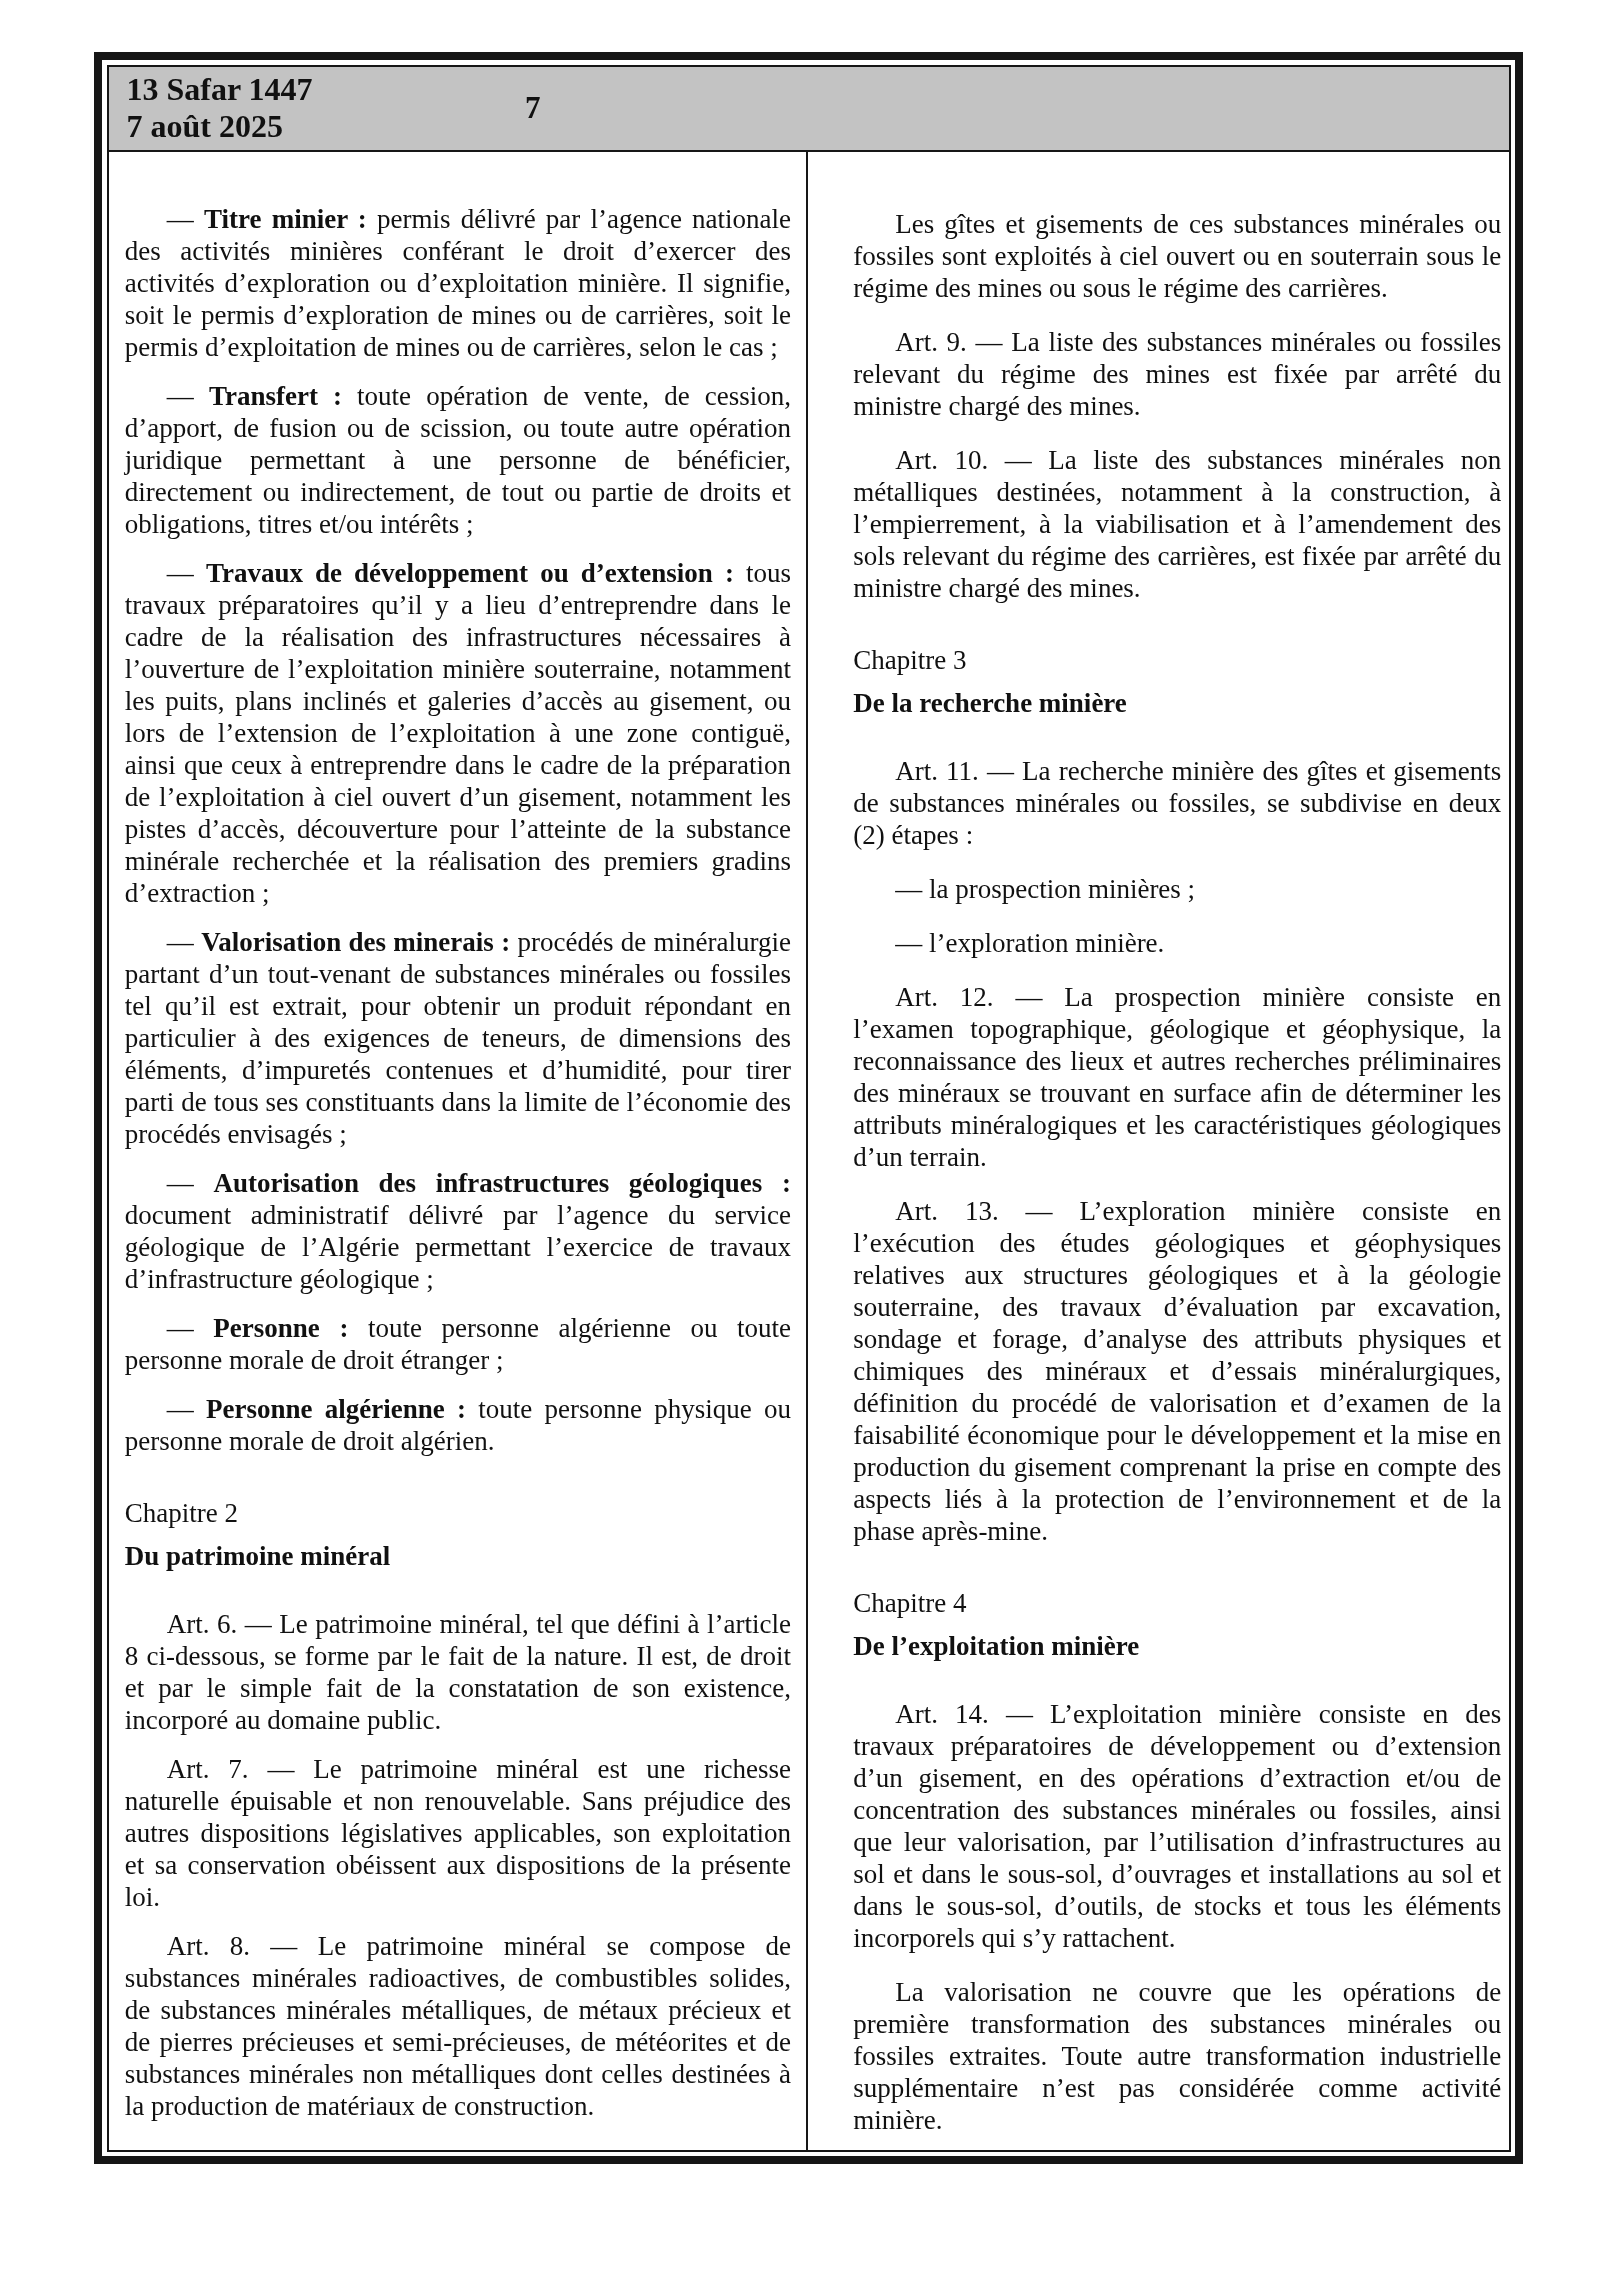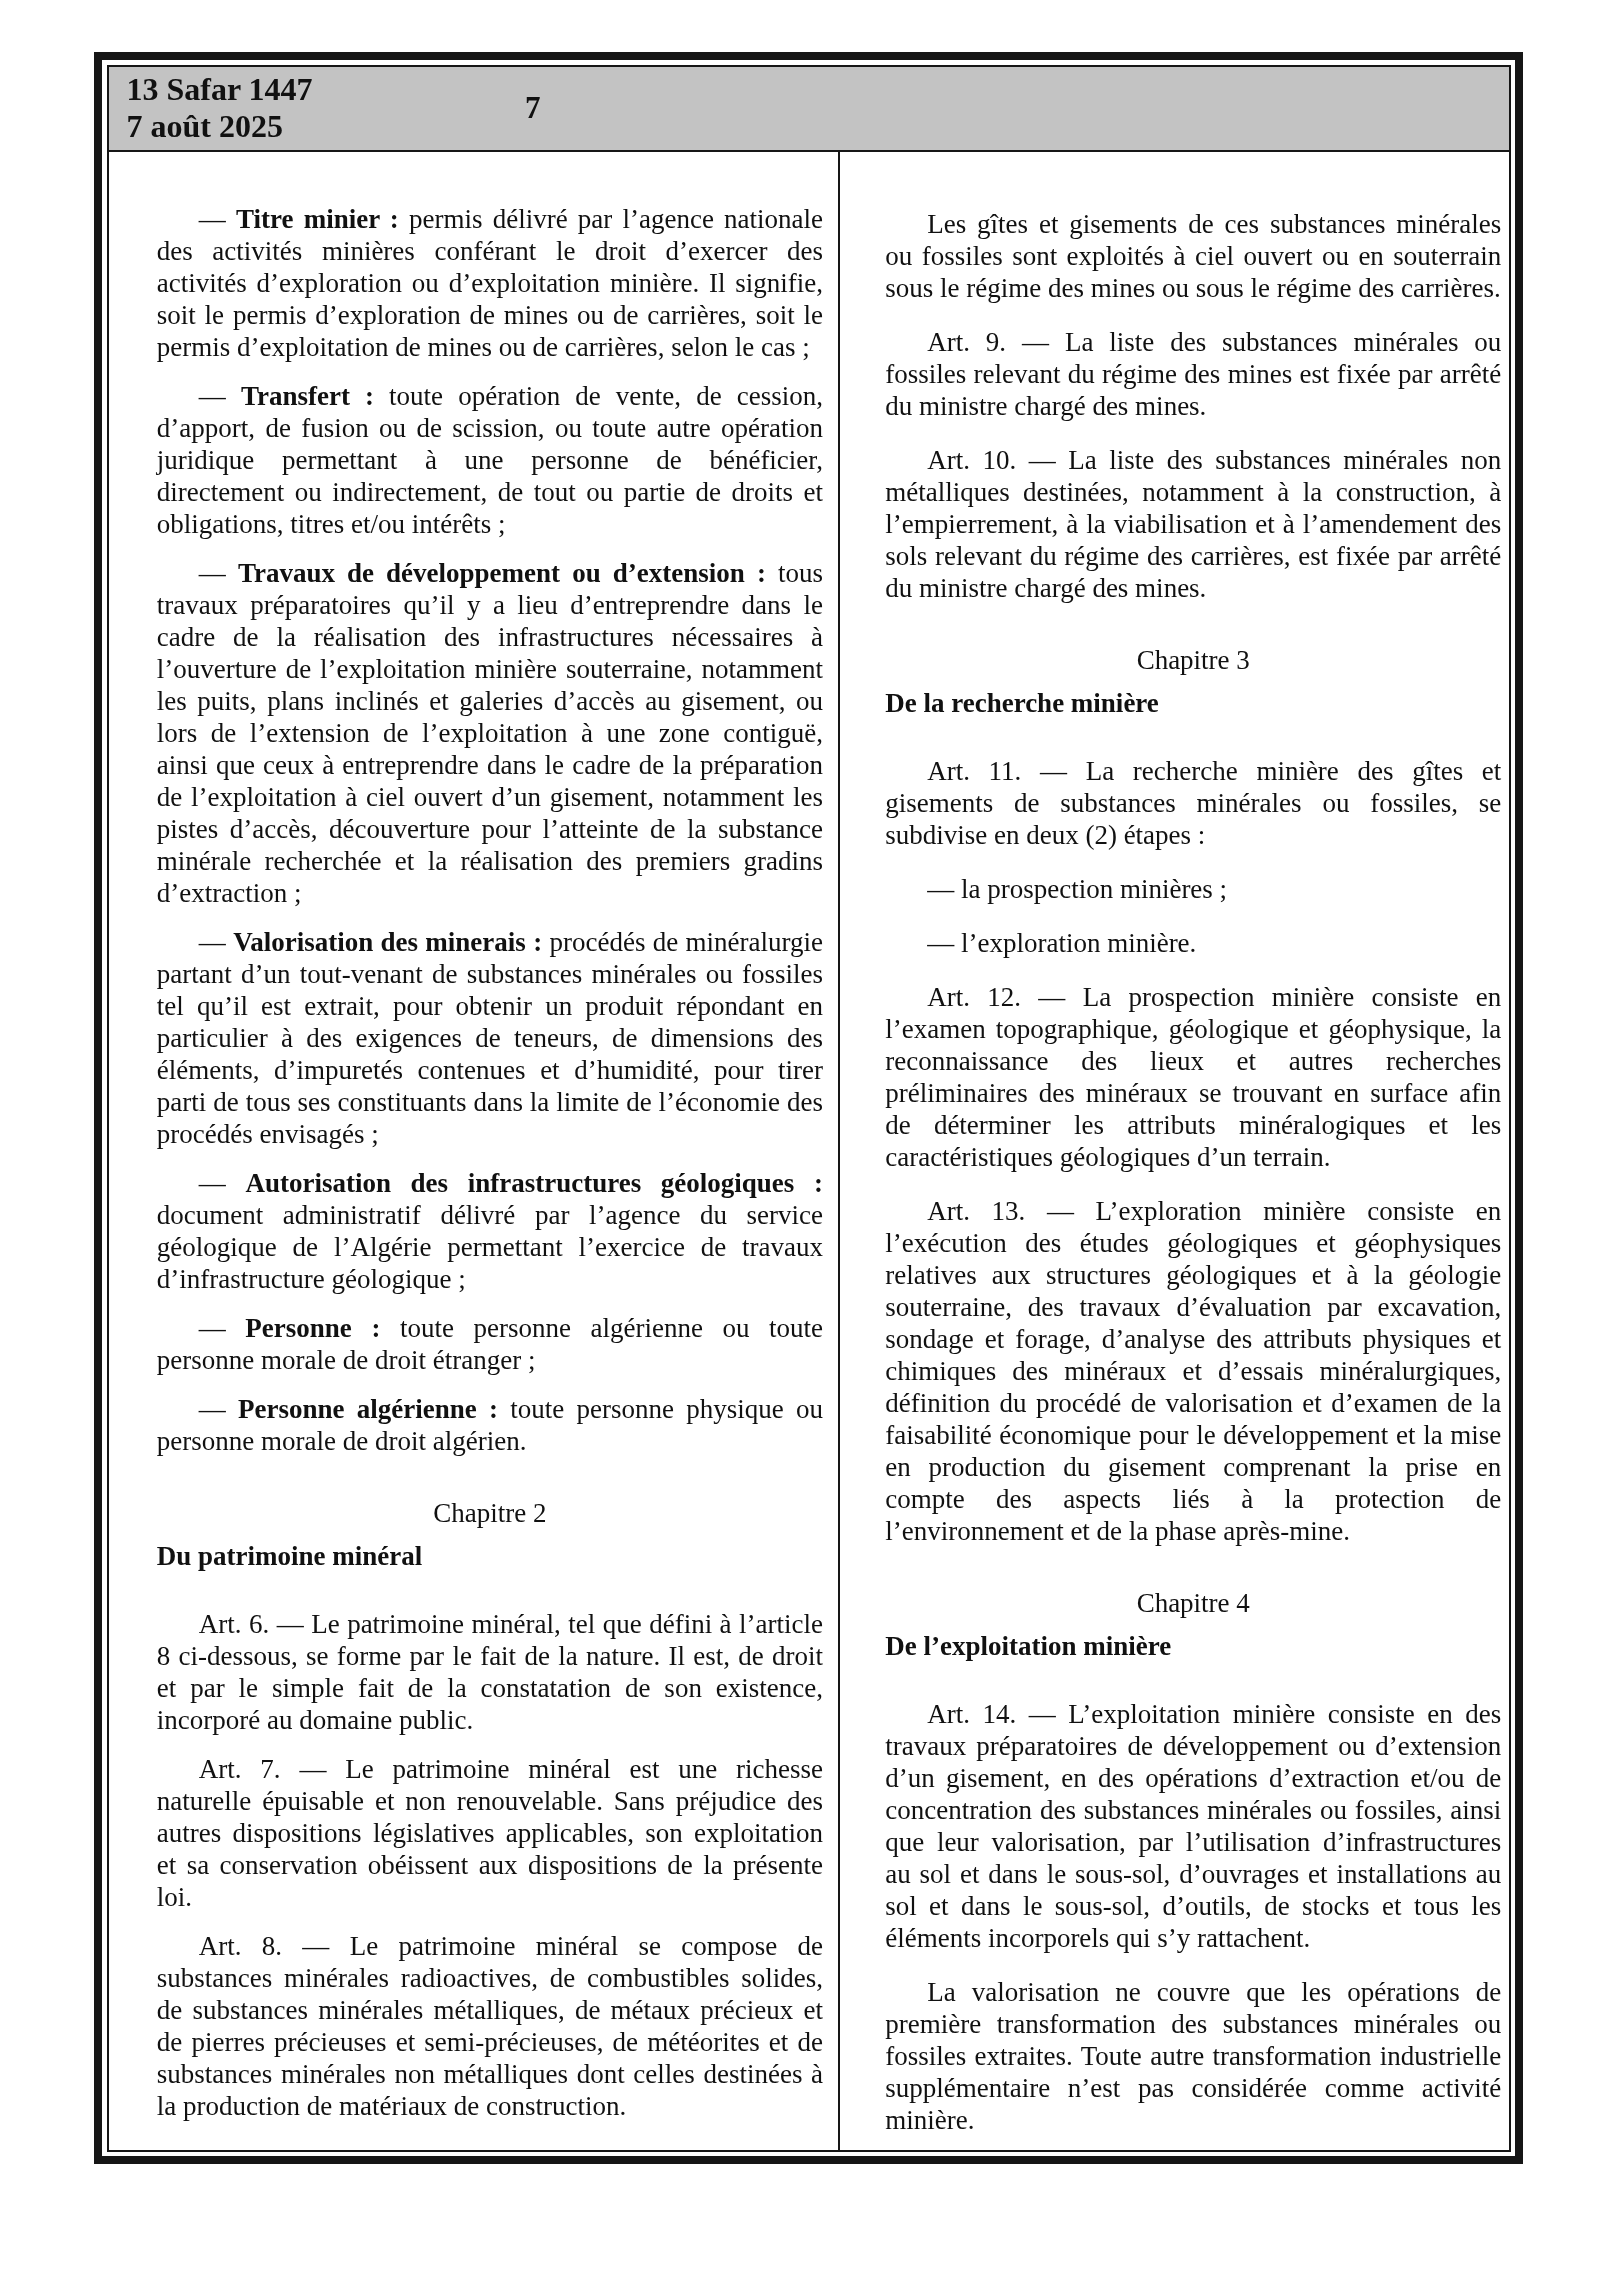--- a/index.html
+++ b/index.html
@@ -53,21 +53,20 @@
     box-sizing: border-box;
     text-align: right;
     padding-right: 38px;
     font-weight: bold;
     font-size: 31px;
   }
   .content {
     flex: 1;
     display: flex;
     overflow: hidden;
-    padding-left: 32px;
   }
   .col {
     box-sizing: border-box;
   }
   .col-left {
     width: 697px;
     padding: 34px 14.5px 0 16.3px;
   }
   .vdivider {
     width: 2.7px;
@@ -82,21 +81,20 @@
     line-height: 32px;
     text-align: justify;
     text-indent: 42px;
     margin: 17px 0;
   }
   .col-right .para { margin: 22px 0; }
   .para b { font-weight: bold; }
   .chap-num {
     font-size: 27px;
     line-height: 32px;
-    text-align: center;
     text-indent: 0;
     margin: 40px 0 7.2px 0;
   }
   .chap-title {
     font-size: 27px;
     line-height: 32px;
     font-weight: bold;
     text-align: left;
     text-indent: 0;
     margin: 11px 0 36px 0;

